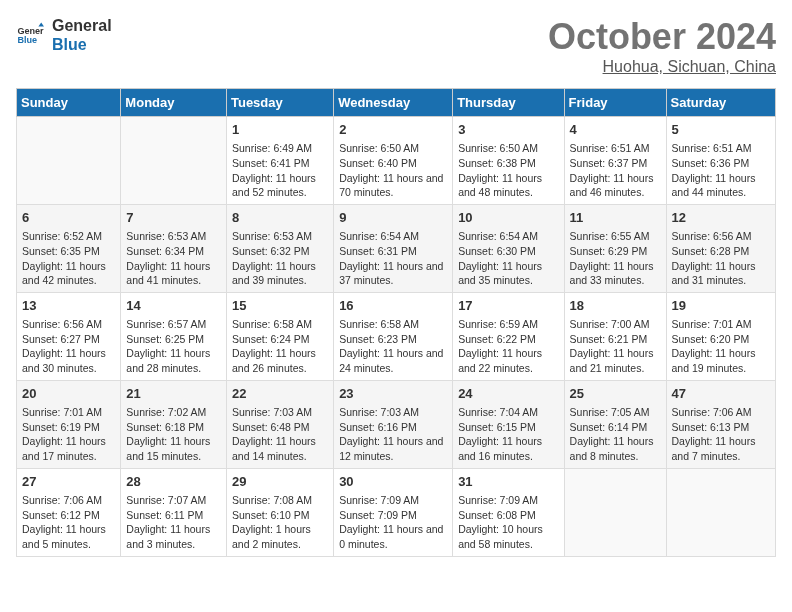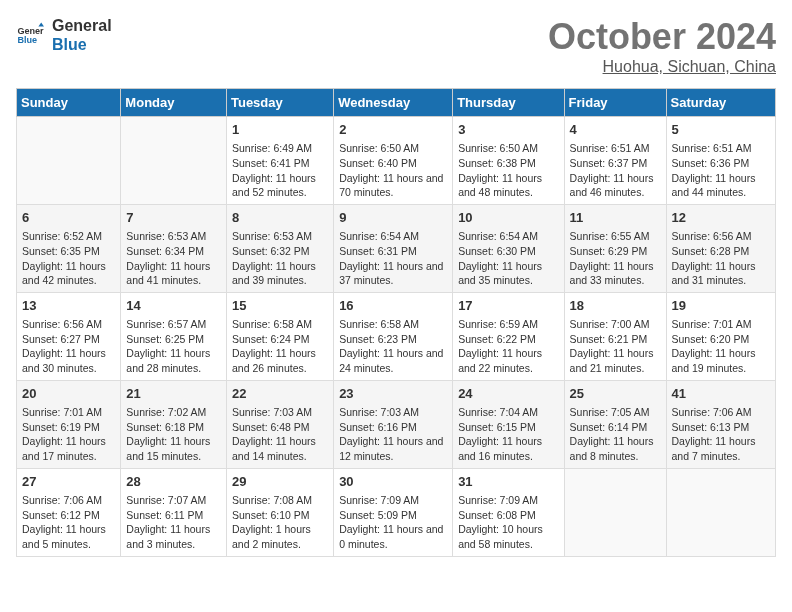--- a/index.html
+++ b/index.html
@@ -315,21 +315,21 @@
         </td>
         <td>
           <div class="day-num">25</div>
           <div class="cell-content">
             <div>Sunrise: 7:05 AM</div>
             <div>Sunset: 6:14 PM</div>
             <div>Daylight: 11 hours and 8 minutes.</div>
           </div>
         </td>
         <td>
-          <div class="day-num">41</div>
+          <div class="day-num">47</div>
           <div class="cell-content">
             <div>Sunrise: 7:06 AM</div>
             <div>Sunset: 6:13 PM</div>
             <div>Daylight: 11 hours and 7 minutes.</div>
           </div>
         </td>
       </tr>
       <tr>
         <td>
           <div class="day-num">27</div>
@@ -352,21 +352,21 @@
           <div class="cell-content">
             <div>Sunrise: 7:08 AM</div>
             <div>Sunset: 6:10 PM</div>
             <div>Daylight: 1 hours and 2 minutes.</div>
           </div>
         </td>
         <td>
           <div class="day-num">30</div>
           <div class="cell-content">
             <div>Sunrise: 7:09 AM</div>
-            <div>Sunset: 5:09 PM</div>
+            <div>Sunset: 7:09 PM</div>
             <div>Daylight: 11 hours and 0 minutes.</div>
           </div>
         </td>
         <td>
           <div class="day-num">31</div>
           <div class="cell-content">
             <div>Sunrise: 7:09 AM</div>
             <div>Sunset: 6:08 PM</div>
             <div>Daylight: 10 hours and 58 minutes.</div>
           </div>

